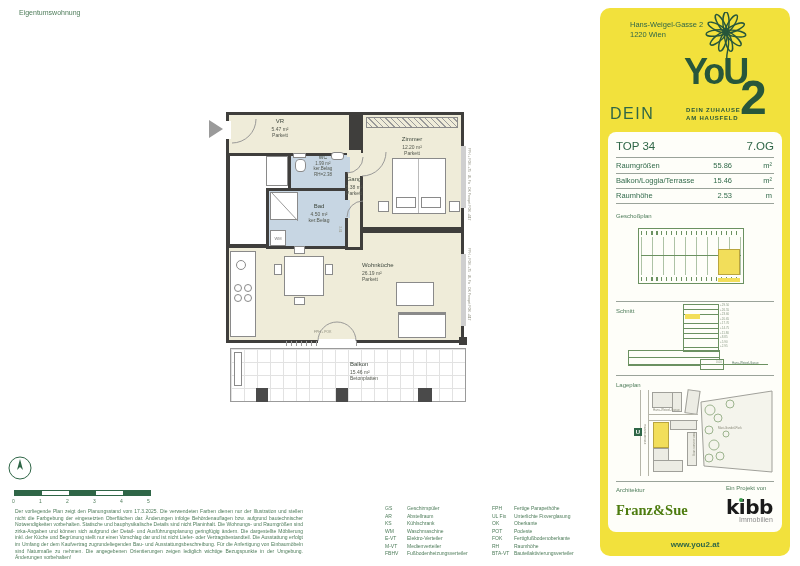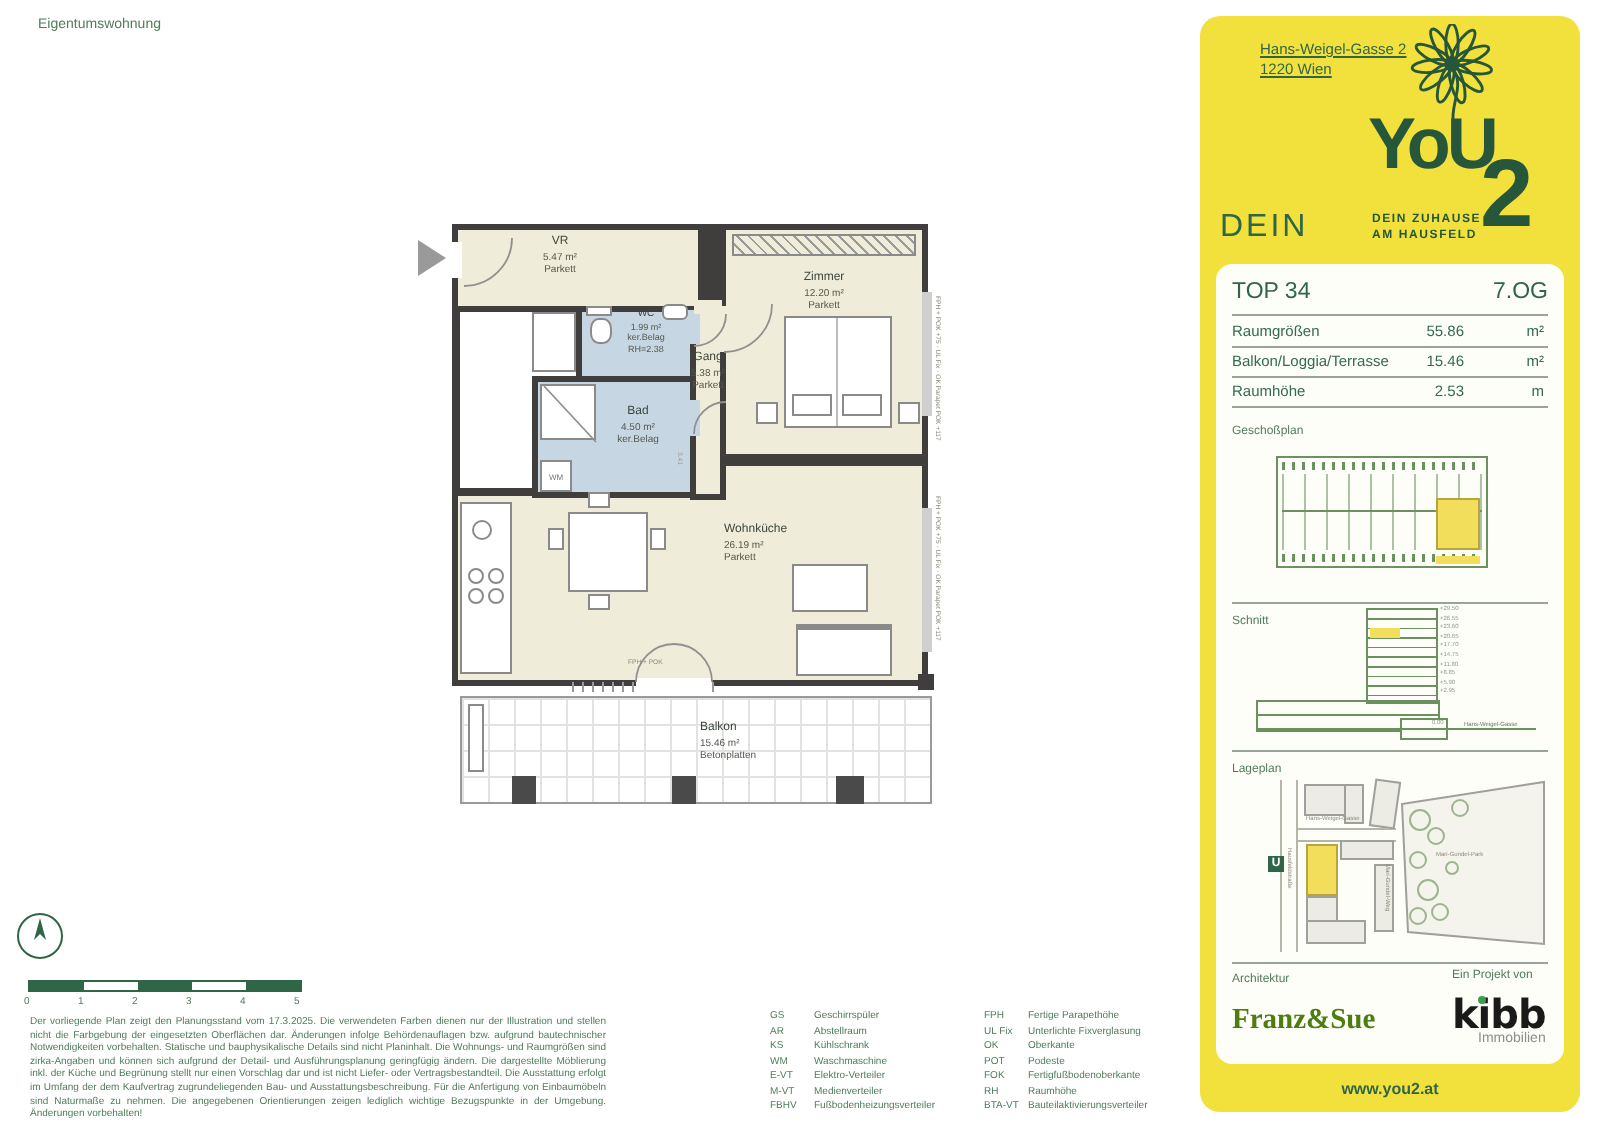--- a/index.html
+++ b/index.html
@@ -214,21 +214,21 @@
     <div><span class="abbr">UL Fix</span><span>Unterlichte Fixverglasung</span></div>
     <div><span class="abbr">OK</span><span>Oberkante</span></div>
     <div><span class="abbr">POT</span><span>Podeste</span></div>
     <div><span class="abbr">FOK</span><span>Fertigfußbodenoberkante</span></div>
     <div><span class="abbr">RH</span><span>Raumhöhe</span></div>
     <div><span class="abbr">BTA-VT</span><span>Bauteilaktivierungsverteiler</span></div>
   </div>
 
   <div id="sidebar">
 
-    <div id="addr" style="left:30px;top:12px;text-decoration:underline;">
+    <div id="addr" style="left:30px;top:12px;">
       <div>Hans-Weigel-Gasse 2</div>
       <div>1220 Wien</div>
     </div>
 
     <svg class="abs" style="left:96px;top:4px;" width="60" height="60" viewBox="-20 -18 40 54">
       <g fill="none" stroke="#27573B" stroke-width="1.3">
         <ellipse rx="2.8" ry="9" cy="-9" transform="rotate(0)"></ellipse>
         <ellipse rx="2.8" ry="9" cy="-9" transform="rotate(33)"></ellipse>
         <ellipse rx="2.8" ry="9" cy="-9" transform="rotate(66)"></ellipse>
         <ellipse rx="2.8" ry="9" cy="-9" transform="rotate(99)"></ellipse>

